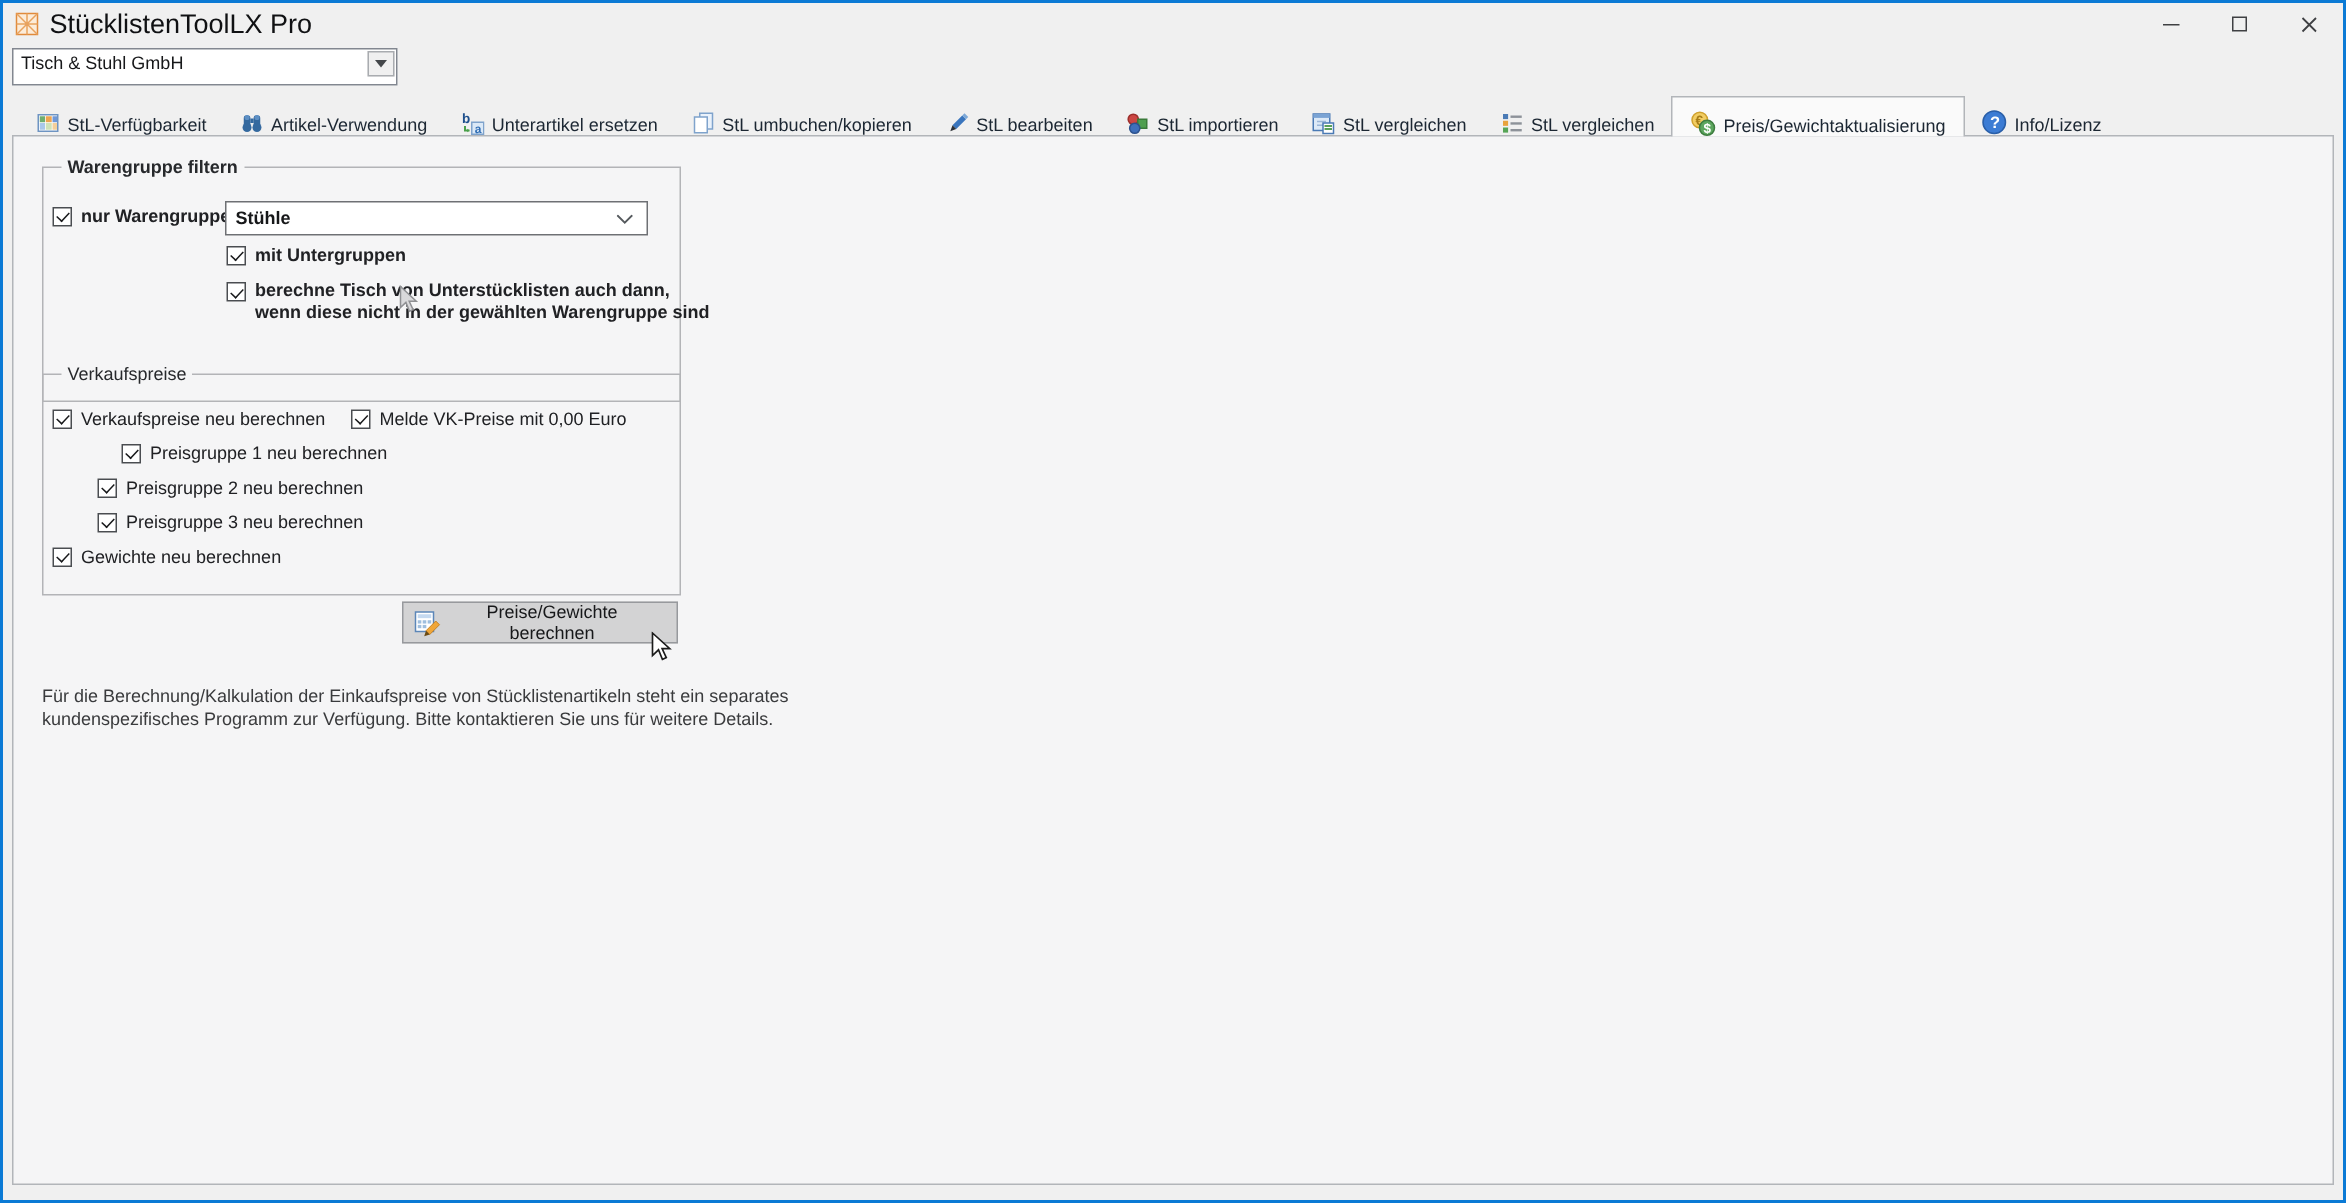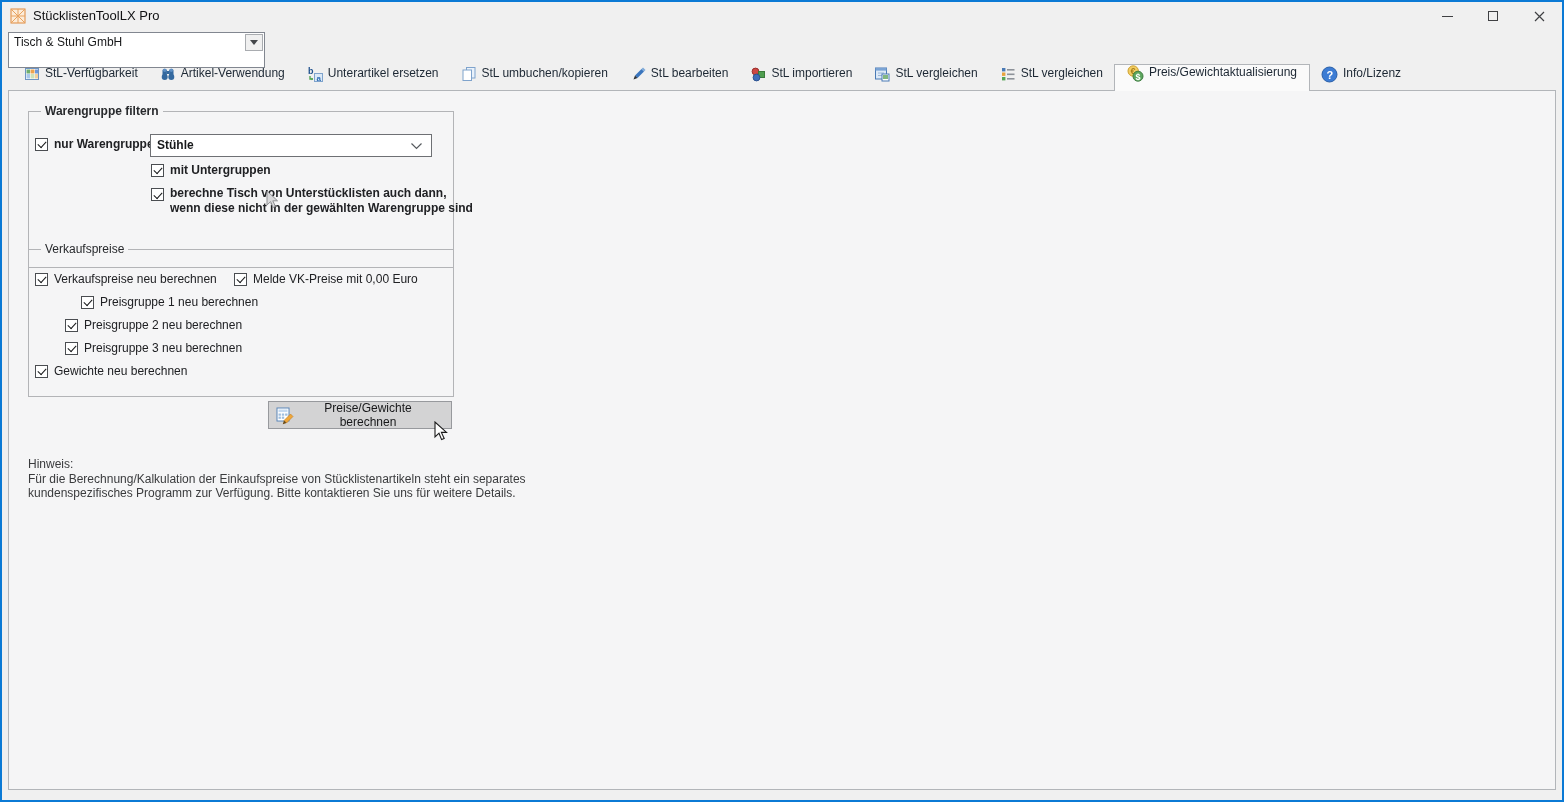--- a/index.html
+++ b/index.html
@@ -7,35 +7,35 @@
   #window {
     position:relative; width:1564px; height:802px;
     background:#f0f0f0; overflow:hidden;
     font-family:"Liberation Sans", sans-serif; font-size:12px; color:#202124;
   }
   .win-border { position:absolute; inset:0; border:2px solid #0b7ad5; pointer-events:none; z-index:60; }
 
   
   .titlebar { position:absolute; left:2px; top:2px; right:2px; height:28px; background:#f0f0f0; }
   .app-icon { position:absolute; left:8px; top:6px; width:16px; height:16px; }
-  .title-text { position:absolute; left:31px; top:0; line-height:28px; font-size:13px; color:#101113; white-space:nowrap; }
+  .title-text { position:absolute; left:31px; top:0; line-height:28px; font-size:18px; color:#101113; white-space:nowrap; }
   .win-controls { position:absolute; right:0; top:0; height:28px; display:flex; }
   .win-btn { width:46px; height:28px; display:flex; align-items:center; justify-content:center; cursor:default; }
   .glyph-min { width:11px; height:1px; background:#3f4043; }
   .glyph-max { width:10px; height:10px; border:1px solid #3f4043; }
 
   
-  .company-combo { position:absolute; left:8px; top:32px; width:257px; height:36px; background:#fff; border:1px solid #828790; }
+  .company-combo { position:absolute; left:8px; top:32px; width:257px; height:25px; background:#fff; border:1px solid #828790; }
   .company-combo .value { position:absolute; left:5px; top:0; line-height:19px; color:#17181a; white-space:nowrap; }
   .company-combo .drop-btn { position:absolute; right:1px; top:1px; width:18px; height:17px; background:#f0f0f0; border:1px solid #a9acb0; display:flex; align-items:center; justify-content:center; }
   .tri-down { width:0; height:0; border-left:4px solid transparent; border-right:4px solid transparent; border-top:5px solid #44474a; }
 
   
   .tabbar { position:absolute; left:8px; top:65px; right:8px; height:25px; display:flex; align-items:flex-end; z-index:5; }
-  .tab { height:24px; display:flex; align-items:flex-start; gap:5px; padding:0 11px; color:#1c2733; white-space:nowrap; cursor:default; }
+  .tab { height:24px; display:flex; align-items:flex-end; gap:5px; padding:0 11px; color:#1c2733; white-space:nowrap; cursor:default; }
   .tab:first-child { margin-left:5px; }
   .tab.active { background:#fafafa; border:1px solid #b2b5b9; border-bottom:none; height:27px; margin-bottom:-1px; z-index:6; padding:0 12px; }
   .tab svg { flex:0 0 auto; }
 
   
   .panel { position:absolute; left:8px; top:90px; width:1548px; height:700px; background:#f5f5f6; border:1px solid #b2b5b9; z-index:1; }
 
   
   .groupbox { position:absolute; border:1px solid #b3b4b7; }
   .gb-title { position:absolute; top:-8px; left:12px; background:#f5f5f6; padding:0 4px; color:#27292c; white-space:nowrap; }
@@ -269,21 +269,20 @@
           <rect x="9.1" y="7.5" width="2.4" height="2.2" fill="#9fbede"></rect>
         <rect x="2.5" y="10.6" width="2.4" height="2.2" fill="#9fbede"></rect>
           <rect x="5.8" y="10.6" width="2.4" height="2.2" fill="#9fbede"></rect>
         <polygon points="8,14.5 14.5,8 17,10.5 10.5,17" fill="#f0a638" stroke="#c07d20" stroke-width="0.6"></polygon>
         <polygon points="8,14.5 10.5,17 6.8,18.2" fill="#6b4a12"></polygon>
       </svg>
       <span class="btn-label">Preise/Gewichte berechnen</span>
     </div>
 
     <div class="hinweis">
-      <div>Hinweis:</div>
       <div>Für die Berechnung/Kalkulation der Einkaufspreise von Stücklistenartikeln steht ein separates</div>
       <div>kundenspezifisches Programm zur Verfügung. Bitte kontaktieren Sie uns für weitere Details.</div>
     </div>
   </div>
 
   <svg class="cursor" style="left:266px; top:190px;" width="13" height="19" viewBox="0 0 13 19">
     <polygon points="1,1 1,15 4.6,11.6 7,17.5 9.4,16.4 6.8,10.8 11.5,10.8" fill="#d9d9db" stroke="#8f9093" stroke-width="1"></polygon>
   </svg>
 
   <svg class="cursor" style="left:434px; top:421px;" width="14" height="20" viewBox="0 0 14 20">

